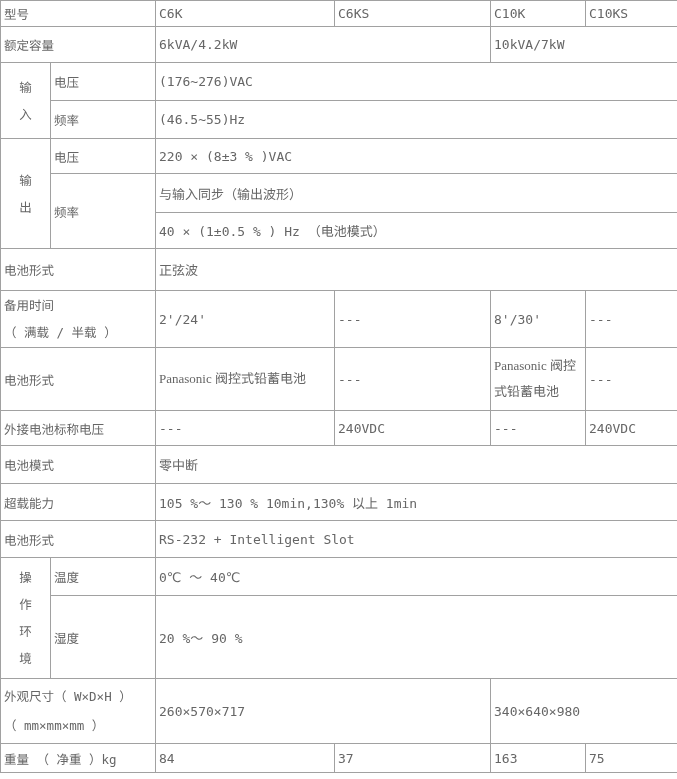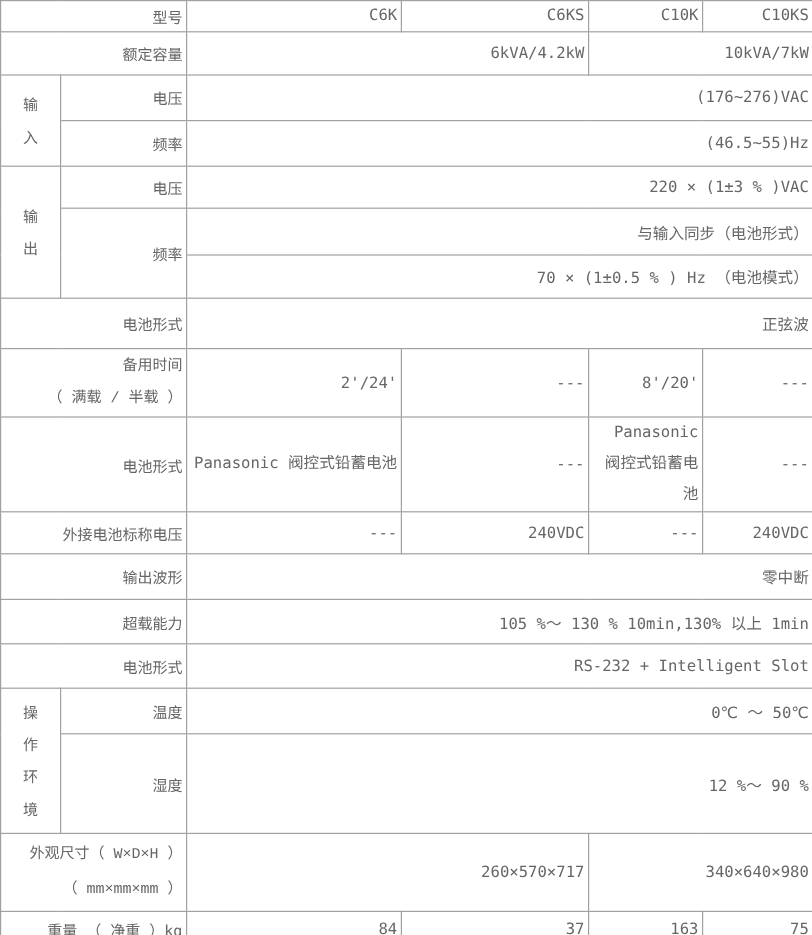--- a/index.html
+++ b/index.html
@@ -11,45 +11,45 @@
   table.spec {
     border-collapse: collapse;
     table-layout: fixed;
     width: 677px;
     font-family: "DejaVu Sans Mono", "DejaVu Sans", "Liberation Sans", sans-serif;
     font-size: 13px;
     color: #666666;
   }
   table.spec td {
     border: 1px solid #a1a1a1;
-    text-align: right;
+    text-align: left;
     vertical-align: middle;
     padding: 0 3px;
     overflow: hidden;
     word-break: break-word;
   }
   
   td.lb { font-size: 12.5px; }
   
   .vstack {
     display: flex;
     flex-direction: column;
     align-items: center;
     justify-content: center;
   }
   .vstack span {
     display: block;
     line-height: 27px;
     font-size: 12.5px;
   }
   
-  .two-line span { display: block; line-height: 27px; font-family: Liberation Mono, monospace; }
+  .two-line span { display: block; line-height: 27px; }
   .two-line.wide span { line-height: 29px; }
   
-  td.wrap { line-height: 26px; }
+  td.wrap { line-height: 26px; font-family: Liberation Serif, serif; }
   
   td.va-t { vertical-align: top; padding-top: 3px; }
 </style>
 </head>
 <body>
 
 <table class="spec">
   <colgroup>
     <col style="width:50px">
     <col style="width:105px">
@@ -91,68 +91,68 @@
     </tr>
 
     <tr style="height:35px">
       <td rowspan="3">
         <div class="vstack">
           <span>输</span>
           <span>出</span>
         </div>
       </td>
       <td class="lb">电压</td>
-      <td colspan="4">220 × (1±3 % )VAC</td>
+      <td colspan="4">220 × (8±3 % )VAC</td>
     </tr>
 
     <tr style="height:39px">
       <td rowspan="2" class="lb">频率</td>
-      <td colspan="4">与输入同步（电池形式）</td>
+      <td colspan="4">与输入同步（输出波形）</td>
     </tr>
 
     <tr style="height:36px">
-      <td colspan="4">70 × (1±0.5 % ) Hz （电池模式）</td>
+      <td colspan="4">40 × (1±0.5 % ) Hz （电池模式）</td>
     </tr>
 
     <tr style="height:42px">
       <td colspan="2" class="lb">电池形式</td>
       <td colspan="4">正弦波</td>
     </tr>
 
     <tr style="height:57px">
       <td colspan="2" class="lb">
         <div class="two-line">
           <span>备用时间</span>
           <span>（ 满载 / 半载 ）</span>
         </div>
       </td>
       <td>2'/24'</td>
       <td>---</td>
-      <td>8'/20'</td>
+      <td>8'/30'</td>
       <td>---</td>
     </tr>
 
     <tr style="height:63px">
       <td colspan="2" class="lb">电池形式</td>
       <td class="wrap">Panasonic 阀控式铅蓄电池</td>
       <td>---</td>
       <td class="wrap">Panasonic 阀控式铅蓄电池</td>
       <td>---</td>
     </tr>
 
     <tr style="height:35px">
       <td colspan="2" class="lb">外接电池标称电压</td>
       <td>---</td>
       <td>240VDC</td>
       <td class="va-t">---</td>
       <td>240VDC</td>
     </tr>
 
     <tr style="height:38px">
-      <td colspan="2" class="lb">输出波形</td>
+      <td colspan="2" class="lb">电池模式</td>
       <td colspan="4">零中断</td>
     </tr>
 
     <tr style="height:37px">
       <td colspan="2" class="lb">超载能力</td>
       <td colspan="4">105 %～ 130 % 10min,130% 以上 1min</td>
     </tr>
 
     <tr style="height:37px">
       <td colspan="2" class="lb">电池形式</td>
@@ -162,26 +162,26 @@
     <tr style="height:38px">
       <td rowspan="2">
         <div class="vstack">
           <span>操</span>
           <span>作</span>
           <span>环</span>
           <span>境</span>
         </div>
       </td>
       <td class="lb">温度</td>
-      <td colspan="4">0℃ ～ 50℃</td>
+      <td colspan="4">0℃ ～ 40℃</td>
     </tr>
 
     <tr style="height:83px">
       <td class="lb">湿度</td>
-      <td colspan="4">12 %～ 90 %</td>
+      <td colspan="4">20 %～ 90 %</td>
     </tr>
 
     <tr style="height:65px">
       <td colspan="2" class="lb">
         <div class="two-line wide">
           <span>外观尺寸（ W×D×H ）</span>
           <span>（ mm×mm×mm ）</span>
         </div>
       </td>
       <td colspan="2">260×570×717</td>

